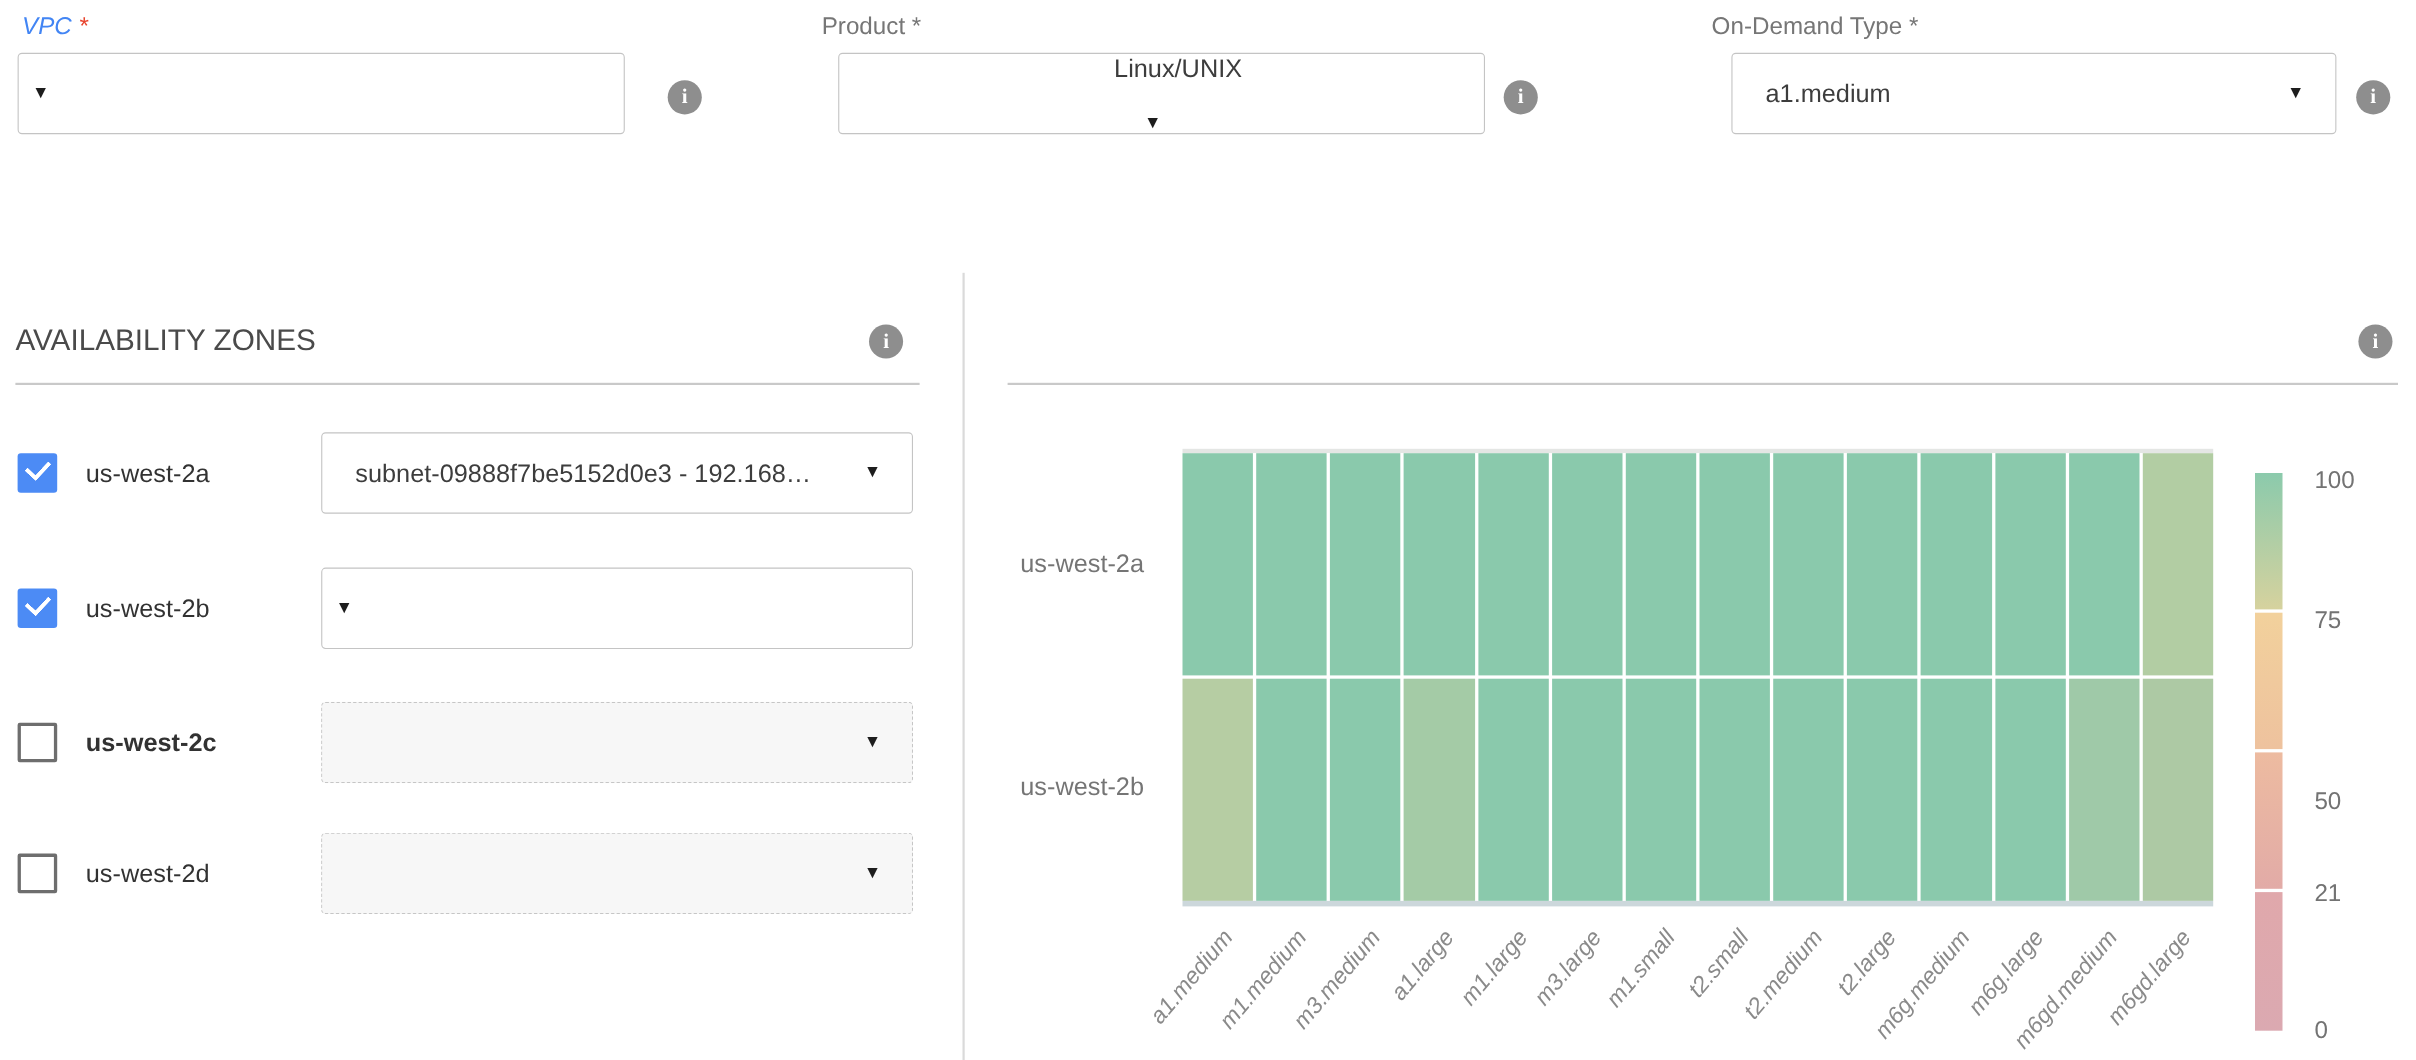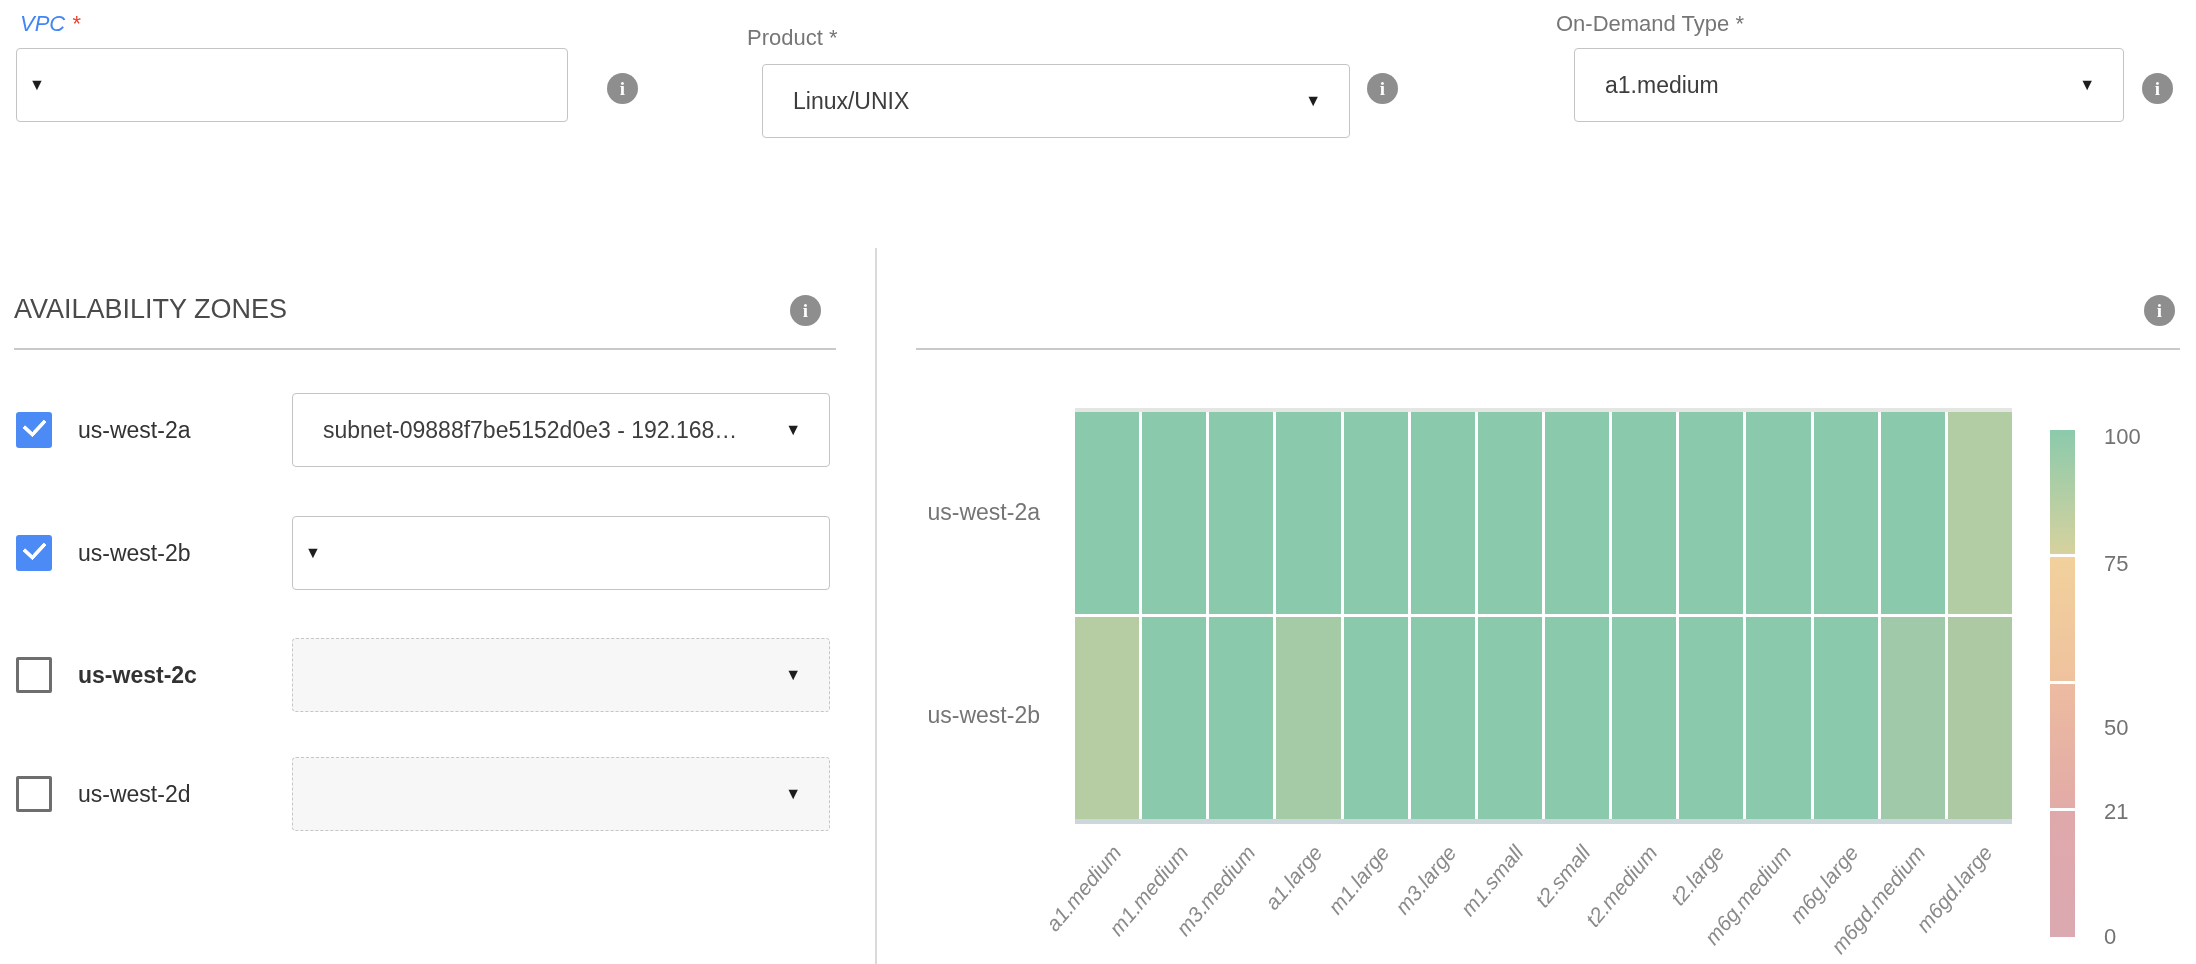--- a/index.html
+++ b/index.html
@@ -77,25 +77,25 @@
 
   <div class="field-label" style="left:20px;top:11px;font-style:italic;">
     <span class="lbl-blue">VPC</span>
     <span class="req-red">*</span>
   </div>
   <div class="select" style="left:16px;top:48px;width:552px;">
     <span class="arrow">▼</span>
   </div>
   <span class="info-badge" style="left:607px;top:73px;">i</span>
 
-  <div class="field-label" style="left:747px;top:25px;">
+  <div class="field-label" style="left:747px;top:11px;">
     <span>Product</span>
     <span>*</span>
   </div>
-  <div class="select" style="left:762px;top:64px;width:588px;">
+  <div class="select" style="left:762px;top:48px;width:588px;flex-direction:column;">
     <span class="select-value">Linux/UNIX</span>
     <span class="arrow">▼</span>
   </div>
   <span class="info-badge" style="left:1367px;top:73px;">i</span>
 
   <div class="field-label" style="left:1556px;top:11px;">
     <span>On-Demand Type</span>
     <span>*</span>
   </div>
   <div class="select" style="left:1574px;top:48px;width:550px;">

